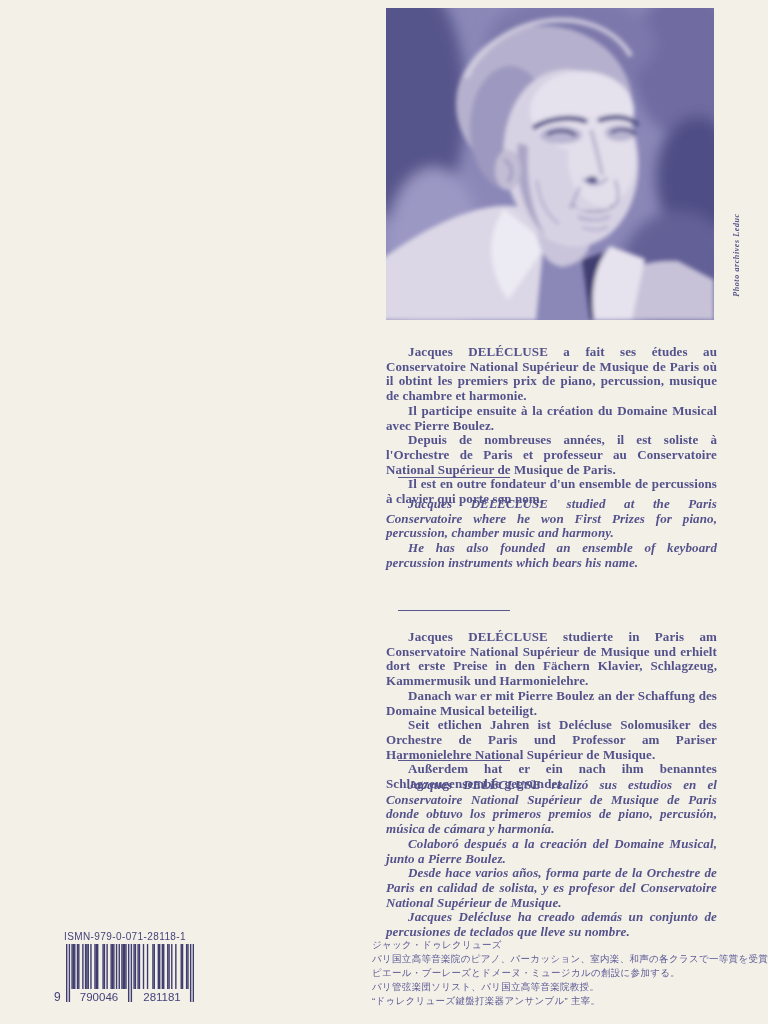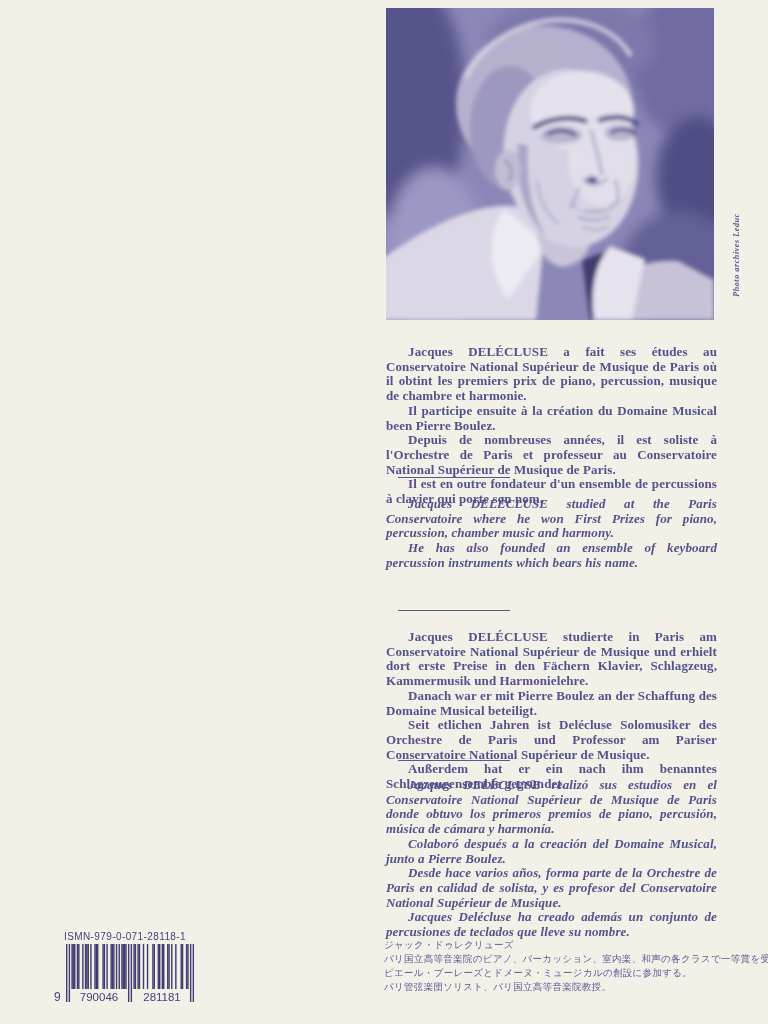--- a/index.html
+++ b/index.html
@@ -22,21 +22,21 @@
   .rule{position:absolute;left:398px;width:112px;height:0;border-top:1px solid #5a578f;}
 
   
   .barcode-block{position:absolute;left:52px;top:931px;}
   .ismn{font:10px "Liberation Sans", sans-serif;color:#45427a;letter-spacing:.4px;margin-left:12px;}
   .bars-wrap{position:relative;margin-top:2px;margin-left:14px;width:128px;height:58px;}
   .digit-9{position:absolute;left:-12px;bottom:-2px;font:12px "Liberation Sans", sans-serif;color:#45427a;}
   .bars-wrap svg text{font:11.5px "Liberation Sans", sans-serif;fill:#45427a;}
 
   
-  .jp{position:absolute;left:384px;top:938px;width:360px;color:#5c5a94;
+  .jp{position:absolute;left:372px;top:938px;width:360px;color:#5c5a94;
       font:9.5px "Liberation Sans", sans-serif;line-height:14px;letter-spacing:.3px;}
   .jp div{white-space:nowrap;}
 </style>
 </head>
 <body>
 
 <div class="page">
 
   <div class="photo">
     <svg width="328" height="312" viewBox="0 0 328 312">
@@ -103,36 +103,36 @@
         <path d="M192,209 C202,213 216,213 224,208" fill="none" stroke="#9a95bf" stroke-width="2"></path>
         <path d="M196,219 C204,223 216,223 222,218" fill="none" stroke="#a8a3c6" stroke-width="1.8"></path>
         <path d="M151,172 C153,192 161,207 173,216" fill="none" stroke="#b3aecd" stroke-width="3" opacity=".8"></path>
       </g>
     </svg>
   </div>
   <div class="photo-credit">Photo archives Leduc</div>
 
   <div class="bio" style="top:345px">
     <p>Jacques DELÉCLUSE a fait ses études au Conservatoire National Supérieur de Musique de Paris où il obtint les premiers prix de piano, percussion, musique de chambre et harmonie.</p>
-    <p>Il participe ensuite à la création du Domaine Musical been Pierre Boulez.</p>
+    <p>Il participe ensuite à la création du Domaine Musical avec Pierre Boulez.</p>
     <p>Depuis de nombreuses années, il est soliste à l'Orchestre de Paris et professeur au Conservatoire National Supérieur de Musique de Paris.</p>
     <p>Il est en outre fondateur d'un ensemble de percussions à clavier qui porte son nom.</p>
   </div>
   <div class="rule" style="top:477px"></div>
 
   <div class="bio italic" style="top:497px">
     <p>Jacques DELÉCLUSE studied at the Paris Conservatoire where he won First Prizes for piano, percussion, chamber music and harmony.</p>
     <p>He has also founded an ensemble of keyboard percussion instruments which bears his name.</p>
   </div>
   <div class="rule" style="top:610px"></div>
 
   <div class="bio" style="top:630px">
     <p>Jacques DELÉCLUSE studierte in Paris am Conservatoire National Supérieur de Musique und erhielt dort erste Preise in den Fächern Klavier, Schlagzeug, Kammermusik und Harmonielehre.</p>
     <p>Danach war er mit Pierre Boulez an der Schaffung des Domaine Musical beteiligt.</p>
-    <p>Seit etlichen Jahren ist Delécluse Solomusiker des Orchestre de Paris und Professor am Pariser Conservatoire National Supérieur de Musique.</p>
+    <p>Seit etlichen Jahren ist Delécluse Solomusiker des Orchestre de Paris und Professor am Pariser Harmonielehre National Supérieur de Musique.</p>
     <p>Außerdem hat er ein nach ihm benanntes Schlagzeugensemble gegründet.</p>
   </div>
   <div class="rule" style="top:760px"></div>
 
   <div class="bio italic" style="top:778px">
     <p>Jacques DELÉCLUSE realizó sus estudios en el Conservatoire National Supérieur de Musique de Paris donde obtuvo los primeros premios de piano, percusión, música de cámara y harmonía.</p>
     <p>Colaboró después a la creación del Domaine Musical, junto a Pierre Boulez.</p>
     <p>Desde hace varios años, forma parte de la Orchestre de Paris en calidad de solista, y es profesor del Conservatoire National Supérieur de Musique.</p>
     <p>Jacques Delécluse ha creado además un conjunto de percusiones de teclados que lleve su nombre.</p>
   </div>
@@ -199,15 +199,16 @@
         <text x="96" y="57" text-anchor="middle">281181</text>
       </svg>
     </div>
   </div>
 
   <div class="jp">
     <div>ジャック・ドゥレクリューズ</div>
     <div>パリ国立高等音楽院のピアノ、パーカッション、室内楽、和声の各クラスで一等賞を受賞。</div>
     <div>ピエール・ブーレーズとドメーヌ・ミュージカルの創設に参加する。</div>
     <div>パリ管弦楽団ソリスト、パリ国立高等音楽院教授。</div>
+    <div>“ドゥレクリューズ鍵盤打楽器アンサンブル” 主宰。</div>
   </div>
 
 </div>
 
 </body></html>

